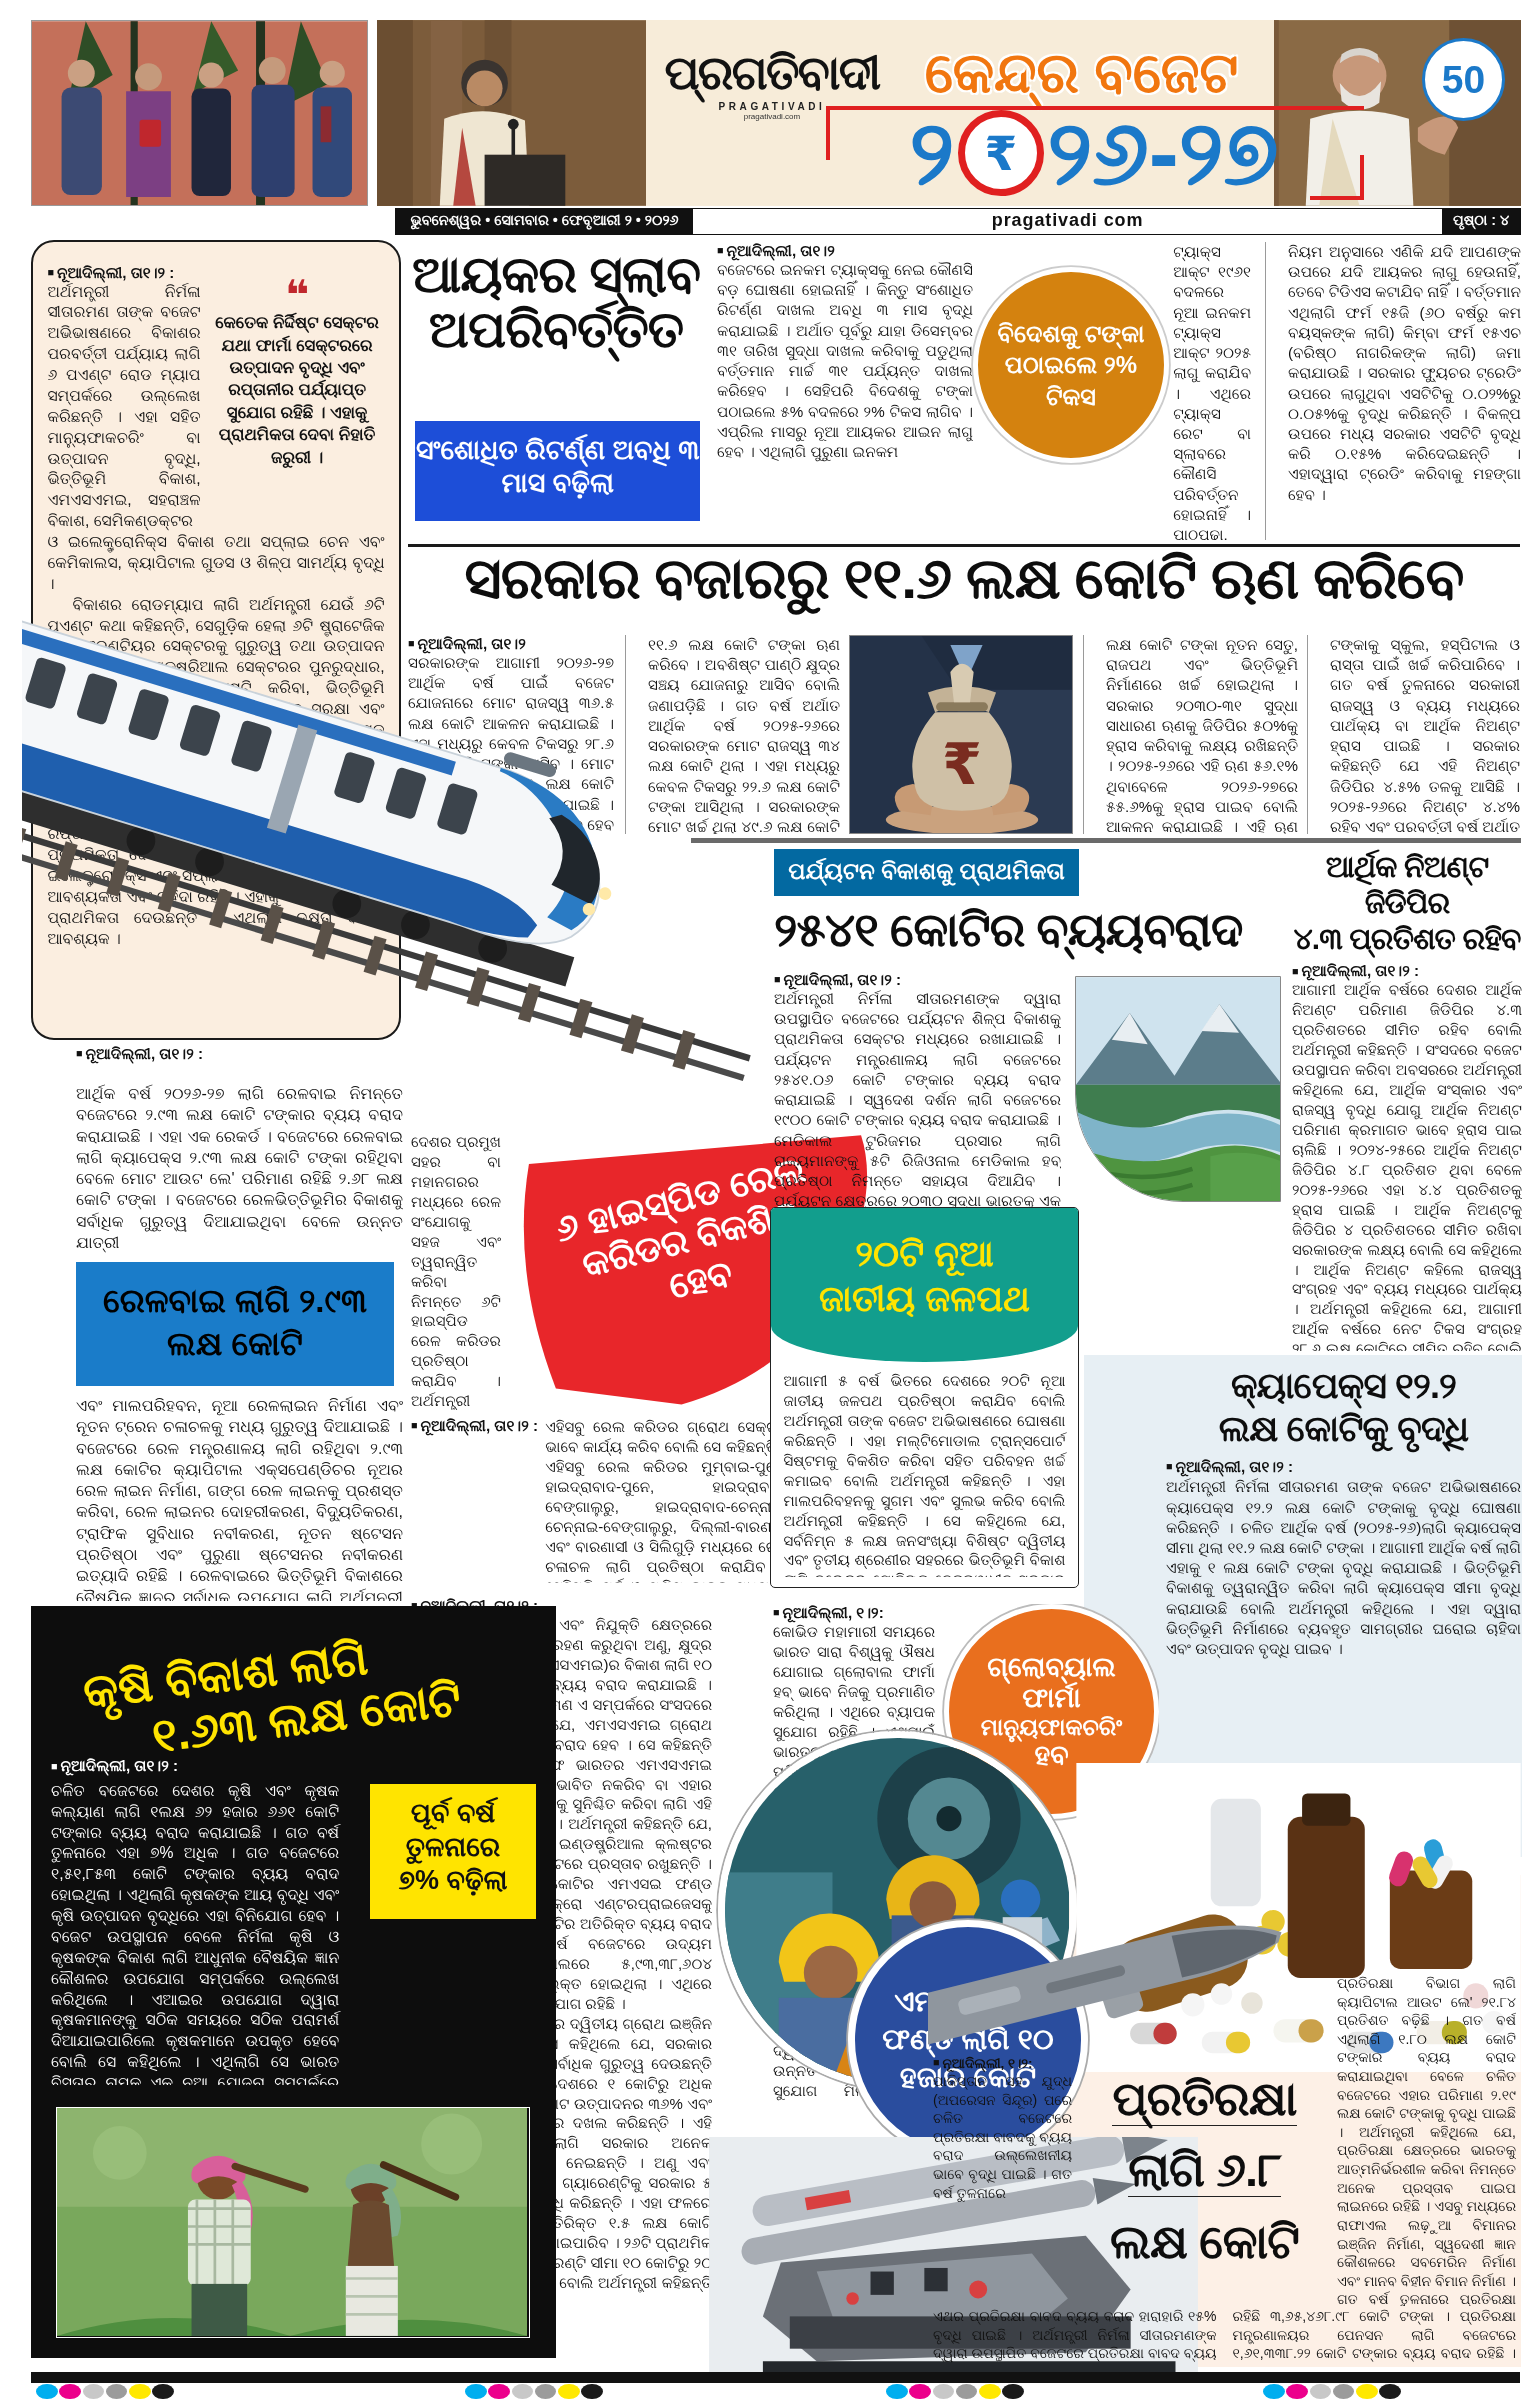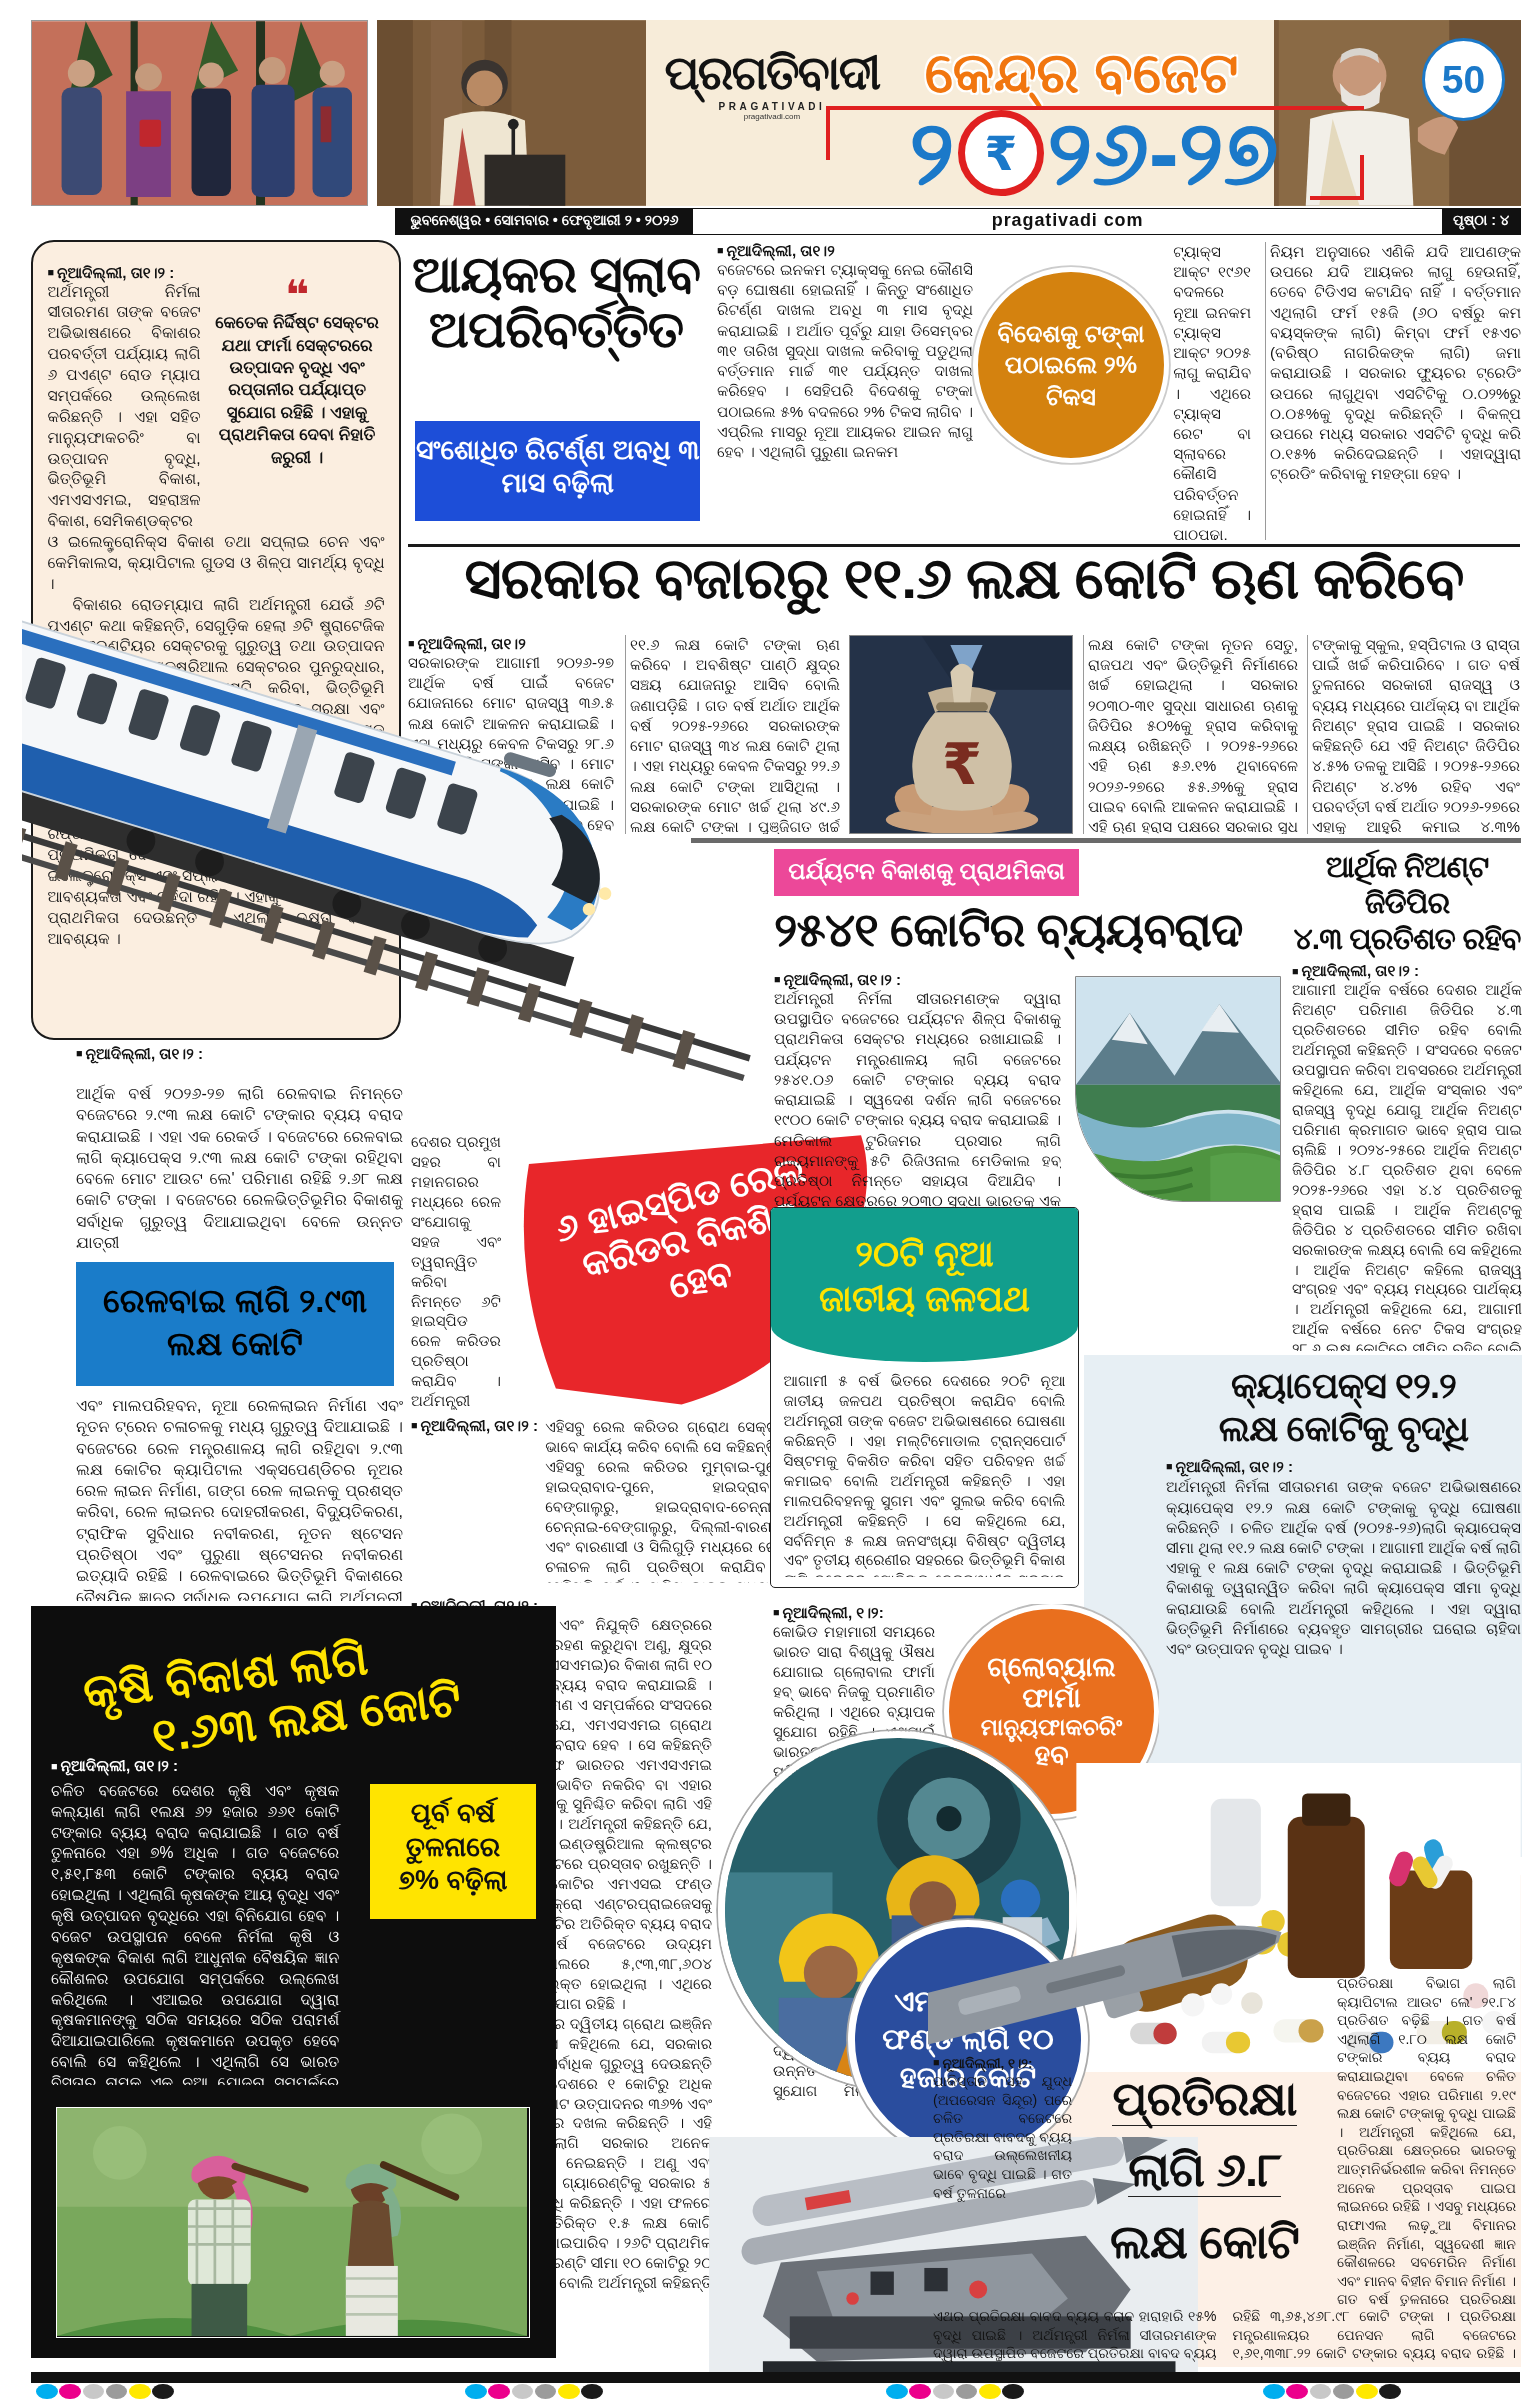--- a/index.html
+++ b/index.html
@@ -3,21 +3,21 @@
 <meta charset="utf-8">
 <style>
   html,body{margin:0;padding:0;background:#e9e9e9;}
   *{box-sizing:border-box;}
   #page{position:relative;width:1525px;height:2401px;background:#ffffff;margin:0 auto;overflow:hidden;
         font-family:"Liberation Sans","DejaVu Sans",sans-serif;color:#111;}
   .s{position:absolute;}
   .body-txt{font-size:15.2px;line-height:1.33;text-align:justify;overflow:hidden;}
   .dateline{font-weight:bold;font-size:15.2px;}
   .dateline::before{content:"■ ";font-size:10.8px;vertical-align:1.8px;}
-  .col-rule{border-left:0.9px solid #9a9a9a;padding-left:4px;}
+  .col-rule{border-left:0.9px solid #9a9a9a;padding-left:22px;}
   .headline{font-weight:900;color:#0d0d0d;letter-spacing:-0.9px;}
   svg{display:block;}
   .imgframe{overflow:hidden;}
 </style>
 </head>
 <body>
 
 <div id="page">
 
   <div class="s imgframe" style="left:31px;top:20px;width:337px;height:186px;border:0.9px solid #999;">
@@ -236,21 +236,21 @@
   </div>
 
   <div class="s" style="left:411px;top:1132px;width:90px;height:278px;overflow:hidden;z-index:2;">
     <div class="body-txt" style="font-size:15px;">ଦେଶର ପ୍ରମୁଖ ସହର ବା ମହାନଗରର ମଧ୍ୟରେ ରେଳ ସଂଯୋଗକୁ ସହଜ ଏବଂ ତ୍ୱରାନ୍ୱିତ କରିବା ନିମନ୍ତେ ୬ଟି ହାଇସ୍ପିଡ ରେଳ କରିଡର ପ୍ରତିଷ୍ଠା କରାଯିବ । ଅର୍ଥମନ୍ତ୍ରୀ ନିର୍ମଳା ସୀତାରମଣ ସୋମବାର ସଂସଦରେ ବଜେଟ ଉପସ୍ଥାପନ ବେଳେ ଏହି ଘୋଷଣା କରିଛନ୍ତି । ପରିବେଶ ଅନୁକୂଳ ଯାତ୍ରୀ ପରିବହନକୁ ଏଥିରେ ଗୁରୁତ୍ୱ ଦିଆଯିବ ।</div>
   </div>
   <div class="s" style="left:411px;top:1417px;width:377px;height:166px;overflow:hidden;z-index:3;">
     <div class="dateline" style="float:left;margin-right:7.2px;">ନୂଆଦିଲ୍ଲୀ, ତା୧।୨ :</div>
     <div class="body-txt" style="font-size:15px;">ଏହିସବୁ ରେଲ କରିଡର ଗ୍ରୋଥ ସେକ୍ଟର ଭାବେ କାର୍ଯ୍ୟ କରିବ ବୋଲି ସେ କହିଛନ୍ତି । ଏହିସବୁ ରେଲ କରିଡର ମୁମ୍ବାଇ-ପୁନେ, ହାଇଦ୍ରାବାଦ-ପୁନେ, ହାଇଦ୍ରାବାଦ-ବେଙ୍ଗାଲୁରୁ, ହାଇଦ୍ରାବାଦ-ଚେନ୍ନାଇ, ଚେନ୍ନାଇ-ବେଙ୍ଗାଲୁରୁ, ଦିଲ୍ଲୀ-ବାରଣାସୀ ଏବଂ ବାରଣାସୀ ଓ ସିଲିଗୁଡ଼ି ମଧ୍ୟରେ ରେଳ ଚଳାଚଳ ଲାଗି ପ୍ରତିଷ୍ଠା କରାଯିବ । ସେହିପରି ପୂର୍ବ ଓ ପଶ୍ଚିମ ଭାରତ ମଧ୍ୟରେ ମାଲ ପରିବହନକୁ ସୁଗମ କରିବା ଲାଗି ଏକ ଇଷ୍ଟ-ୱେଷ୍ଟ ଫ୍ରାଇଟ କରିଡର ପ୍ରତିଷ୍ଠା କରାଯିବ । ପୂର୍ବ ଭାରତରେ ଡାଙ୍କୁଣୀଠାରୁ ଏହା ପଶ୍ଚିମରେ ସୁରାଟ ପର୍ଯ୍ୟନ୍ତ ଯିବ ।</div>
   </div>
 
-  <div class="s" style="left:774px;top:849px;width:305px;height:47px;background:#ec4899;color:#fff;font-weight:900;font-size:23px;text-align:center;padding-top:9px;z-index:3;">ପର୍ଯ୍ୟଟନ ବିକାଶକୁ ପ୍ରାଥମିକତା</div>
+  <div class="s" style="left:774px;top:849px;width:305px;height:47px;background:#0369a1;color:#fff;font-weight:900;font-size:23px;text-align:center;padding-top:9px;z-index:3;">ପର୍ଯ୍ୟଟନ ବିକାଶକୁ ପ୍ରାଥମିକତା</div>
   <div class="s headline" style="left:774px;top:902px;width:507px;font-size:47px;z-index:3;">୨୫୪୧ କୋଟିର ବ୍ୟୟବରାଦ</div>
   <div class="s" style="left:774px;top:971px;width:507px;height:260px;overflow:hidden;z-index:3;">
     <div class="s imgframe" style="right:0;top:5.4px;width:206px;height:226px;border-radius:0 0 0 108px;border:0.9px solid #888;">
       <svg width="206" height="226" viewBox="0 0 230 252">
         <rect width="230" height="252" fill="#cfe3ee"></rect>
         <path d="M0 120 L60 40 L110 110 L160 30 L230 120 Z" fill="#5c7d8b"></path>
         <path d="M40 70 L60 40 L80 75 Z" fill="#e8eef2"></path>
           <path d="M140 60 L160 30 L182 62 Z" fill="#e8eef2"></path>
         <path d="M0 120 h230 v40 q-60 -24 -120 0 q-60 22 -110 -6 Z" fill="#3f7d4f"></path>
         <path d="M0 150 q60 30 120 10 q60 -18 110 6 v30 q-60 -20 -115 2 q-60 22 -115 -8 Z" fill="#7fb4c9"></path>

